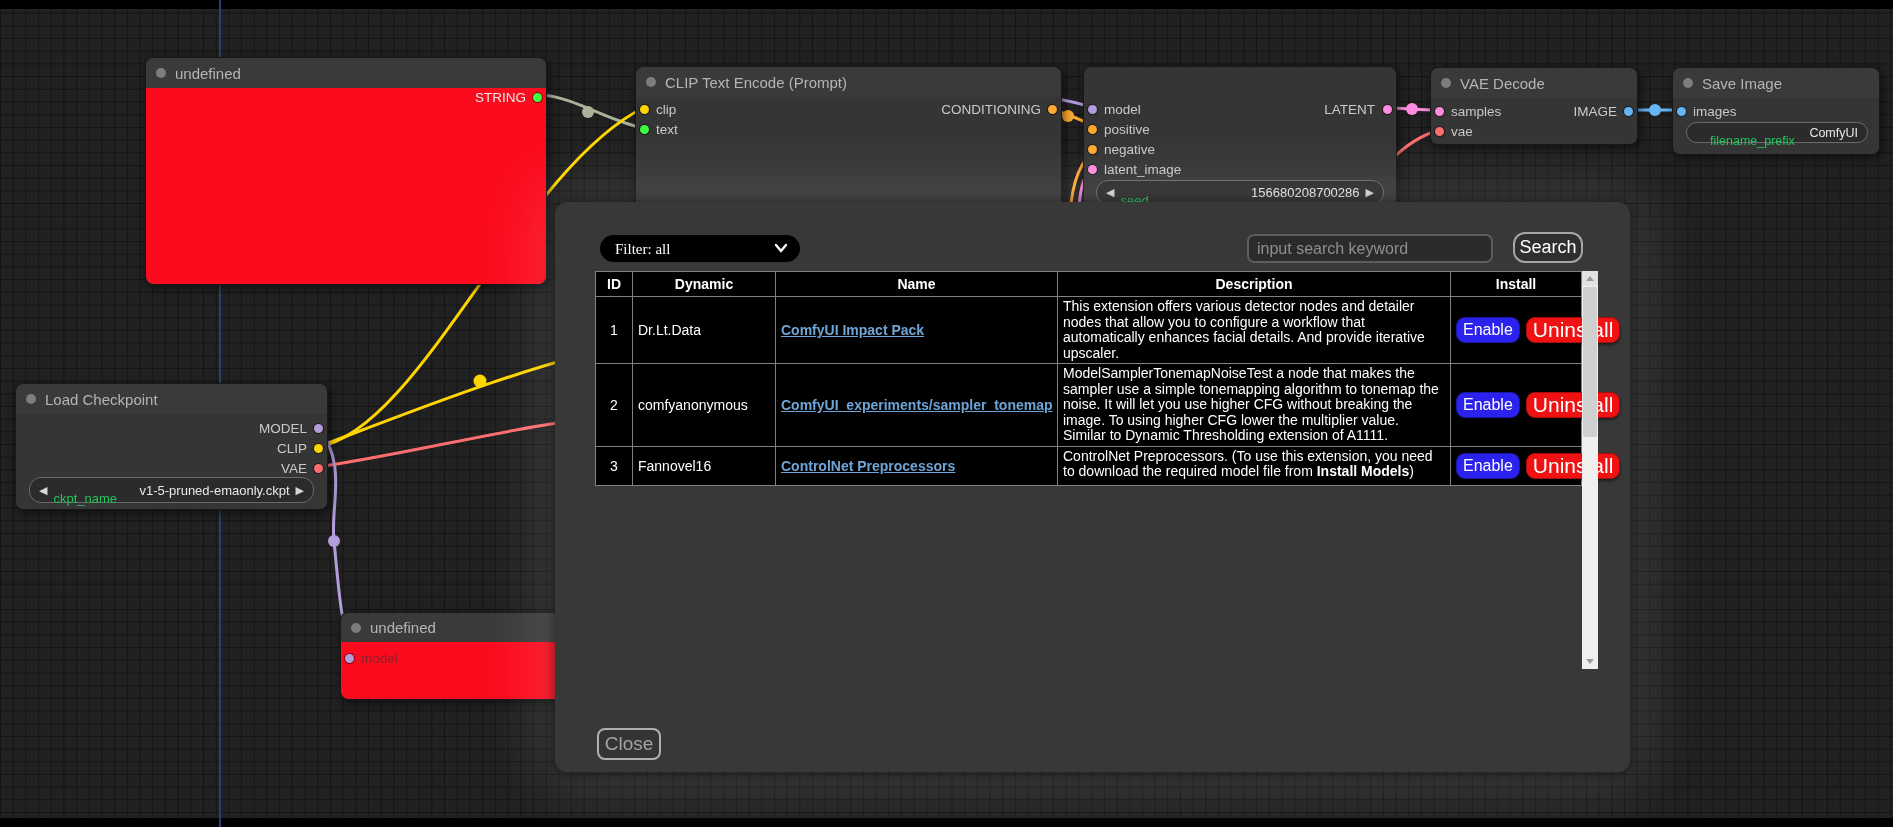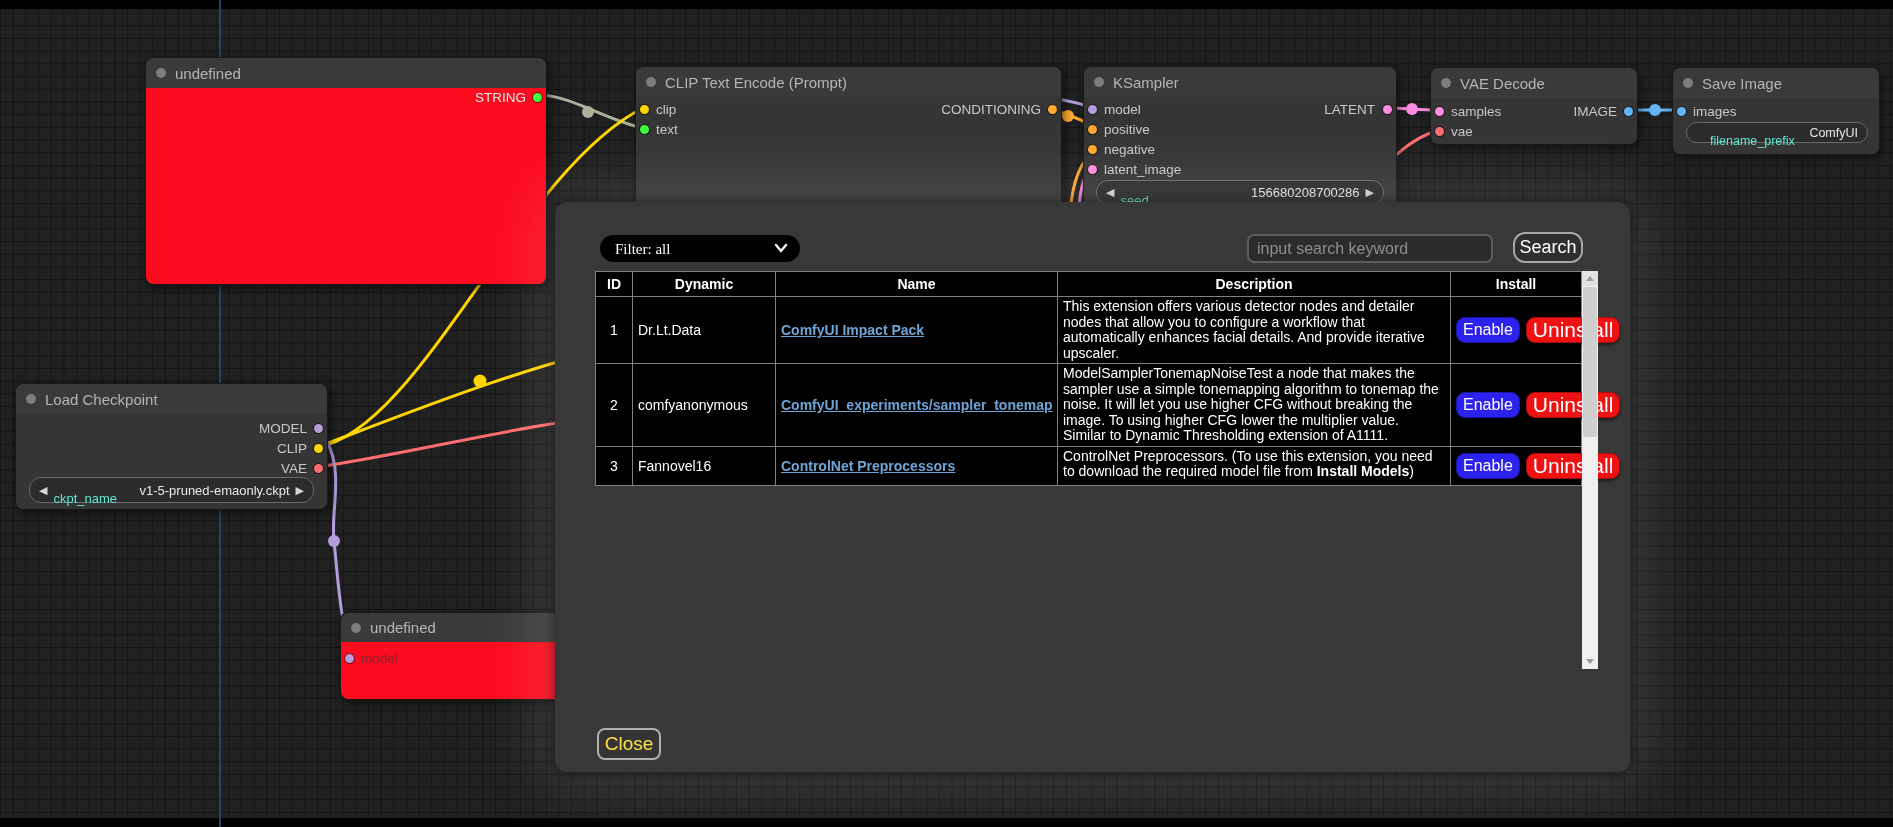--- a/index.html
+++ b/index.html
@@ -29,21 +29,21 @@
   .node .title-text{color:#b5b5b5;font-size:15px;white-space:nowrap;overflow:hidden;}
   .node .body{position:absolute;left:0;right:0;top:30px;bottom:0;border-radius:0 0 8px 8px;}
   .node .body.red{background:#fa0c1e;}
   .slot{position:absolute;height:18px;display:flex;align-items:center;gap:7px;
         font-size:13.5px;color:#c9c9c9;white-space:nowrap;}
   .slot.in{left:4px;}
   .slot.out{right:4px;flex-direction:row;}
   .dot{width:9px;height:9px;border-radius:50%;flex:0 0 auto;box-shadow:0 0 0 1px rgba(0,0,0,0.45);}
   .widget{position:absolute;background:#2b2b2b;border:1px solid #6a6a6a;border-radius:12px;
         display:flex;align-items:center;font-size:13px;color:#cfcfcf;padding:0 9px;gap:6px;}
-  .widget .wname{color:#5eead4;margin-top:16px;}
+  .widget .wname{color:#22c55e;margin-top:16px;}
   .widget .wval{color:#e8e8e8;margin-left:auto;}
   .widget .warr{color:#d6d6d6;font-size:11px;flex:0 0 auto;}
 
   
   .c-string{background:#3dff3d;} .c-clip{background:#ffd500;} .c-text{background:#3dff3d;}
   .c-cond{background:#ffa931;} .c-model{background:#b39ddb;} .c-latent{background:#ff8ce0;}
   .c-vae{background:#ff6e6e;} .c-image{background:#64b5f6;}
   .label-on-red{color:#8e2028;}
 
   
@@ -56,21 +56,21 @@
          padding:0 30px 0 14px;font-size:15px;font-family:inherit;}
   #filter-chevron{position:absolute;right:12px;top:7px;pointer-events:none;}
   #search-input{position:absolute;left:692px;top:32px;width:226px;height:25px;
          background:#2b2b2b;border:2px solid #5d5d5d;border-radius:7px;color:#ddd;
          padding:0 8px;font-size:16px;font-family:inherit;}
   #search-input::placeholder{color:#8f8f8f;}
   #search-btn{position:absolute;left:958px;top:30px;width:70px;height:31px;
          background:#2f2f2f;border:2px solid #a6a6a6;border-radius:12px;color:#fff;
          font-size:18px;font-family:inherit;display:flex;align-items:center;justify-content:center;}
   #close-btn{position:absolute;left:42px;top:526px;width:64px;height:32px;
-         background:#343434;border:2px solid #b0b0b0;border-radius:8px;color:#fde047;
+         background:#343434;border:2px solid #b0b0b0;border-radius:8px;color:#a3a3a3;
          font-size:19px;font-family:inherit;display:flex;align-items:center;justify-content:center;}
 
   #table-zone{position:absolute;left:40px;top:69px;width:1004px;height:400px;}
   table.ext{border-collapse:collapse;table-layout:fixed;width:986px;background:#000;
          color:#fff;font-size:14px;}
   table.ext th, table.ext td{border:1px solid #818181;padding:2px 5px;}
   table.ext th{background:#000;font-weight:bold;height:20px;font-size:14px;}
   td.c-id{text-align:center;vertical-align:middle;}
   td.c-author{vertical-align:middle;}
   td.c-name{vertical-align:middle;}
@@ -149,24 +149,20 @@
     <span class="dot c-text"></span>
     <span>text</span>
   </div>
   <div class="slot out" style="top:33px;">
     <span>CONDITIONING</span>
     <span class="dot c-cond"></span>
   </div>
 </div>
 
 <div class="node" style="left:1083px;top:66px;width:312px;height:145px;">
-  <div class="titlebar">
-    <span class="title-dot"></span>
-    <span class="title-text">KSampler</span>
-  </div>
   <div class="slot in" style="top:33px;">
     <span class="dot c-model"></span>
     <span>model</span>
   </div>
   <div class="slot in" style="top:53px;">
     <span class="dot c-cond"></span>
     <span>positive</span>
   </div>
   <div class="slot in" style="top:73px;">
     <span class="dot c-cond"></span>

